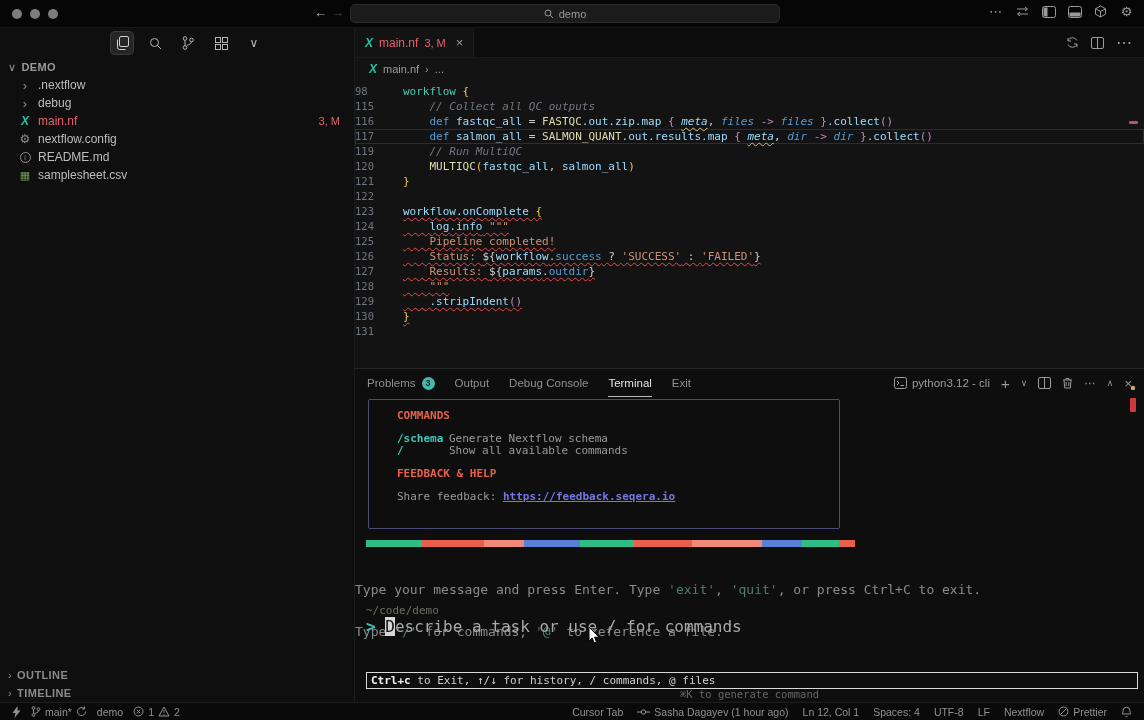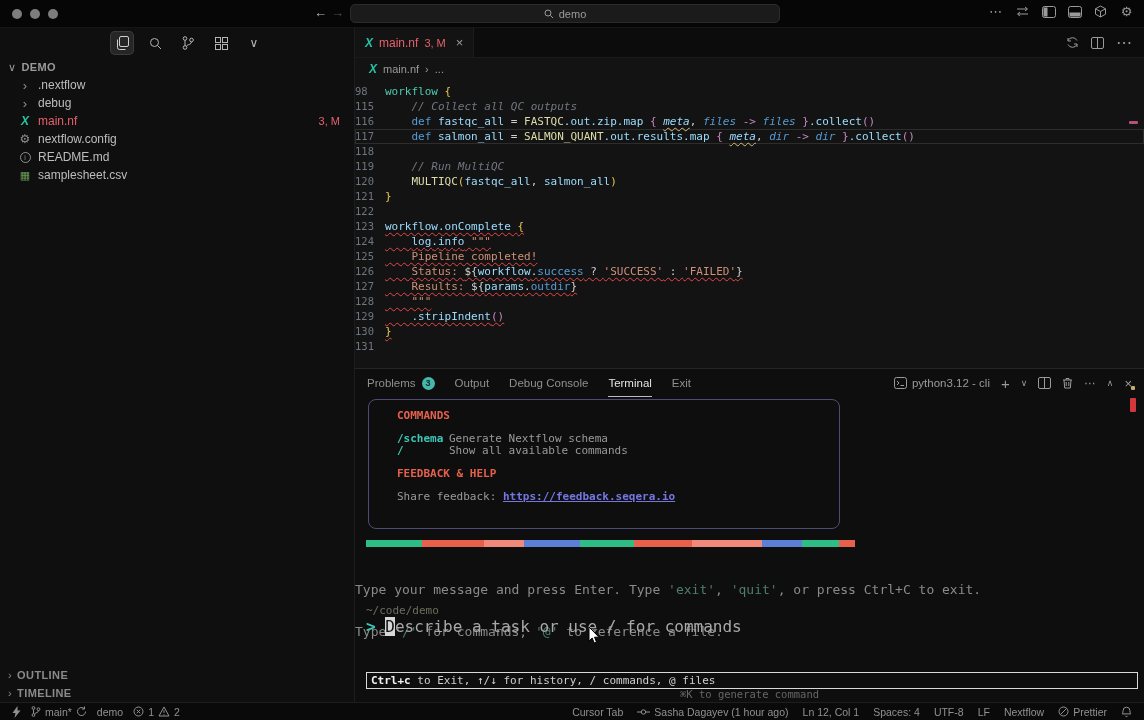--- a/index.html
+++ b/index.html
@@ -54,21 +54,21 @@
 .tab .close{color:#9a9a9a;margin-left:4px;font-size:13px}
 .tabbar-right{margin-left:auto;display:flex;align-items:center;gap:12px;padding-right:12px;color:#9a9a9a}
 
 .breadcrumb{height:22px;display:flex;align-items:center;gap:6px;padding-left:14px;font-size:11px;color:#9a9a9a}
 
 .code-area{position:relative;height:288px;overflow:hidden;padding-top:4px;
   font-family:"DejaVu Sans Mono","Liberation Mono",monospace;font-size:11px}
 .code-line{display:flex;height:15px;line-height:15px;white-space:pre}
 .code-line.cur{box-shadow:inset 0 0 0 1px #2d2d2d}
 .gutter{width:30px;text-align:left;color:#6e7681;flex:none;font-size:10.5px}
-.lc{}
+.lc{margin-left:18px}
 .seg.kw{color:var(--kw)} .seg.def{color:var(--blue)} .seg.var{color:var(--lblue)}
 .seg.fn{color:var(--yellow)} .seg.op{color:#cfcfcf} .seg.b1{color:var(--gold)}
 .seg.b2{color:var(--purple)} .seg.str{color:var(--salmon)}
 .seg.com{color:var(--comment);font-style:italic}
 .seg.pit{color:var(--blue);font-style:italic}
 .seg.arr{color:var(--purple)}
 .seg.param{color:var(--lblue);font-style:italic;text-decoration:underline wavy var(--warn);
   text-decoration-thickness:1px;text-underline-offset:2px}
 .code-line.sq .seg{text-decoration:underline wavy var(--err);text-decoration-thickness:1px;text-underline-offset:2px}
 .ruler-mark{position:absolute;border-radius:1px}
@@ -76,21 +76,21 @@
 .panel{height:334px;background:var(--panel);border-top:1px solid #262626}
 .panel-tabs{height:28px;display:flex;align-items:center;gap:32px;padding-left:12px;font-size:11.5px;color:#8f8f8f}
 .ptab{display:flex;align-items:center;gap:6px;height:100%;line-height:28px}
 .ptab.active{color:#e3e3e3;box-shadow:inset 0 -1px 0 #bbbbbb}
 .pbadge{background:#45B8AB;color:#0c2b26;border-radius:50%;width:13px;height:13px;font-size:9px;
   display:inline-flex;align-items:center;justify-content:center;font-weight:700}
 .panel-tabs-right{margin-left:auto;display:flex;align-items:center;gap:11px;padding-right:12px;color:#9a9a9a;font-size:11.5px}
 .term-profile{display:flex;align-items:center;gap:5px}
 .panel-content{position:relative;height:306px;font-family:"DejaVu Sans Mono","Liberation Mono",monospace}
 .cmd-box{position:absolute;left:13px;top:2px;width:472px;height:130px;border:1px solid #4c4c78;
-  border-radius:8px;padding:10px 14px 10px 28px;font-size:11px;line-height:11.6px}
+  border-radius:2px;padding:10px 14px 10px 28px;font-size:11px;line-height:11.6px}
 .cmd-title{color:var(--horange);font-weight:700}
 .cmd-row{display:flex}
 .cmd-name{color:var(--cmdteal);font-weight:700;width:52px;flex:none}
 .cmd-desc{color:#9a9a9a}
 .blankline{height:11.6px}
 .fb-label{color:#9a9a9a}
 .fb-link{color:var(--link);font-weight:700;text-decoration:underline}
 .rainbow{position:absolute;left:11px;top:143px;width:489px;height:7px;display:flex}
 .rainbow div{height:100%}
 .hints{position:absolute;left:0;top:158px;font-size:13px;line-height:14px;white-space:pre}
@@ -257,21 +257,20 @@
         <span>main.nf</span>
         <span>›</span>
         <span>...</span>
       </div>
 
       <div class="code-area" id="code-lines">
           <div class="code-line "><span class="gutter">98</span><span class="lc"><span class="seg kw">workflow</span><span class="seg op"> </span><span class="seg b1">{</span></span></div>
           <div class="code-line "><span class="gutter">115</span><span class="lc"><span class="seg com">    // Collect all QC outputs</span></span></div>
           <div class="code-line "><span class="gutter">116</span><span class="lc"><span class="seg op">    </span><span class="seg def">def</span><span class="seg op"> </span><span class="seg var">fastqc_all</span><span class="seg op"> = </span><span class="seg fn">FASTQC</span><span class="seg var">.out.zip.map</span><span class="seg op"> </span><span class="seg b2">{</span><span class="seg op"> </span><span class="seg param">meta</span><span class="seg op">, </span><span class="seg pit">files</span><span class="seg op"> </span><span class="seg arr">-&gt;</span><span class="seg op"> </span><span class="seg pit">files</span><span class="seg op"> </span><span class="seg b2">}</span><span class="seg var">.collect</span><span class="seg b2">()</span></span></div>
           <div class="code-line cur"><span class="gutter">117</span><span class="lc"><span class="seg op">    </span><span class="seg def">def</span><span class="seg op"> </span><span class="seg var">salmon_all</span><span class="seg op"> = </span><span class="seg fn">SALMON_QUANT</span><span class="seg var">.out.results.map</span><span class="seg op"> </span><span class="seg b2">{</span><span class="seg op"> </span><span class="seg param">meta</span><span class="seg op">, </span><span class="seg pit">dir</span><span class="seg op"> </span><span class="seg arr">-&gt;</span><span class="seg op"> </span><span class="seg pit">dir</span><span class="seg op"> </span><span class="seg b2">}</span><span class="seg var">.collect</span><span class="seg b2">()</span></span></div>
-          <div class="code-line "><span class="gutter">118</span><span class="lc"></span></div>
           <div class="code-line "><span class="gutter">119</span><span class="lc"><span class="seg com">    // Run MultiQC</span></span></div>
           <div class="code-line "><span class="gutter">120</span><span class="lc"><span class="seg op">    </span><span class="seg fn">MULTIQC</span><span class="seg b1">(</span><span class="seg var">fastqc_all</span><span class="seg op">, </span><span class="seg var">salmon_all</span><span class="seg b1">)</span></span></div>
           <div class="code-line "><span class="gutter">121</span><span class="lc"><span class="seg b1">}</span></span></div>
           <div class="code-line "><span class="gutter">122</span><span class="lc"></span></div>
           <div class="code-line sq"><span class="gutter">123</span><span class="lc"><span class="seg var">workflow.onComplete</span><span class="seg op"> </span><span class="seg b1">{</span></span></div>
           <div class="code-line sq"><span class="gutter">124</span><span class="lc"><span class="seg op">    </span><span class="seg var">log.info</span><span class="seg op"> </span><span class="seg str">"""</span></span></div>
           <div class="code-line sq"><span class="gutter">125</span><span class="lc"><span class="seg str">    Pipeline completed!</span></span></div>
           <div class="code-line sq"><span class="gutter">126</span><span class="lc"><span class="seg str">    Status: </span><span class="seg op">${</span><span class="seg var">workflow</span><span class="seg op">.</span><span class="seg def">success</span><span class="seg op"> ? </span><span class="seg str">'SUCCESS'</span><span class="seg op"> : </span><span class="seg str">'FAILED'</span><span class="seg op">}</span></span></div>
           <div class="code-line sq"><span class="gutter">127</span><span class="lc"><span class="seg str">    Results: </span><span class="seg op">${</span><span class="seg var">params</span><span class="seg op">.</span><span class="seg def">outdir</span><span class="seg op">}</span></span></div>
           <div class="code-line sq"><span class="gutter">128</span><span class="lc"><span class="seg str">    """</span></span></div>

